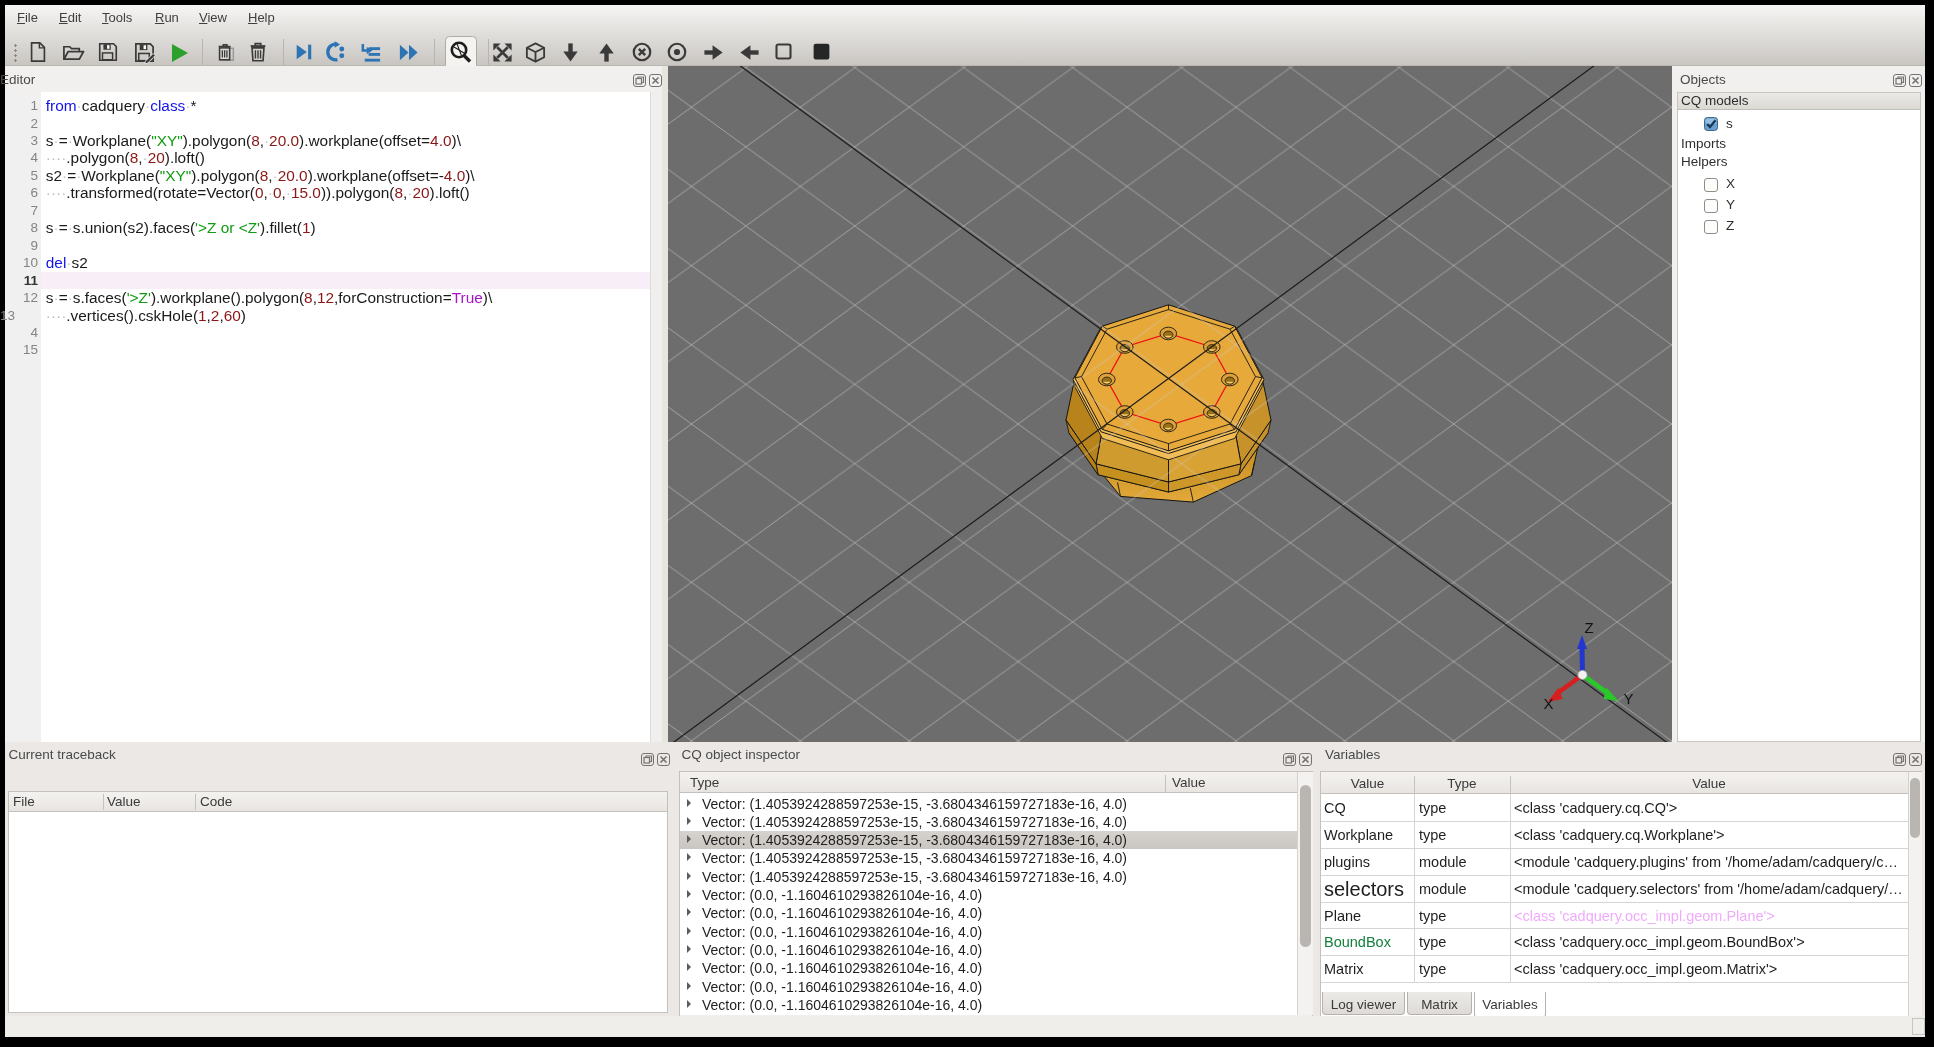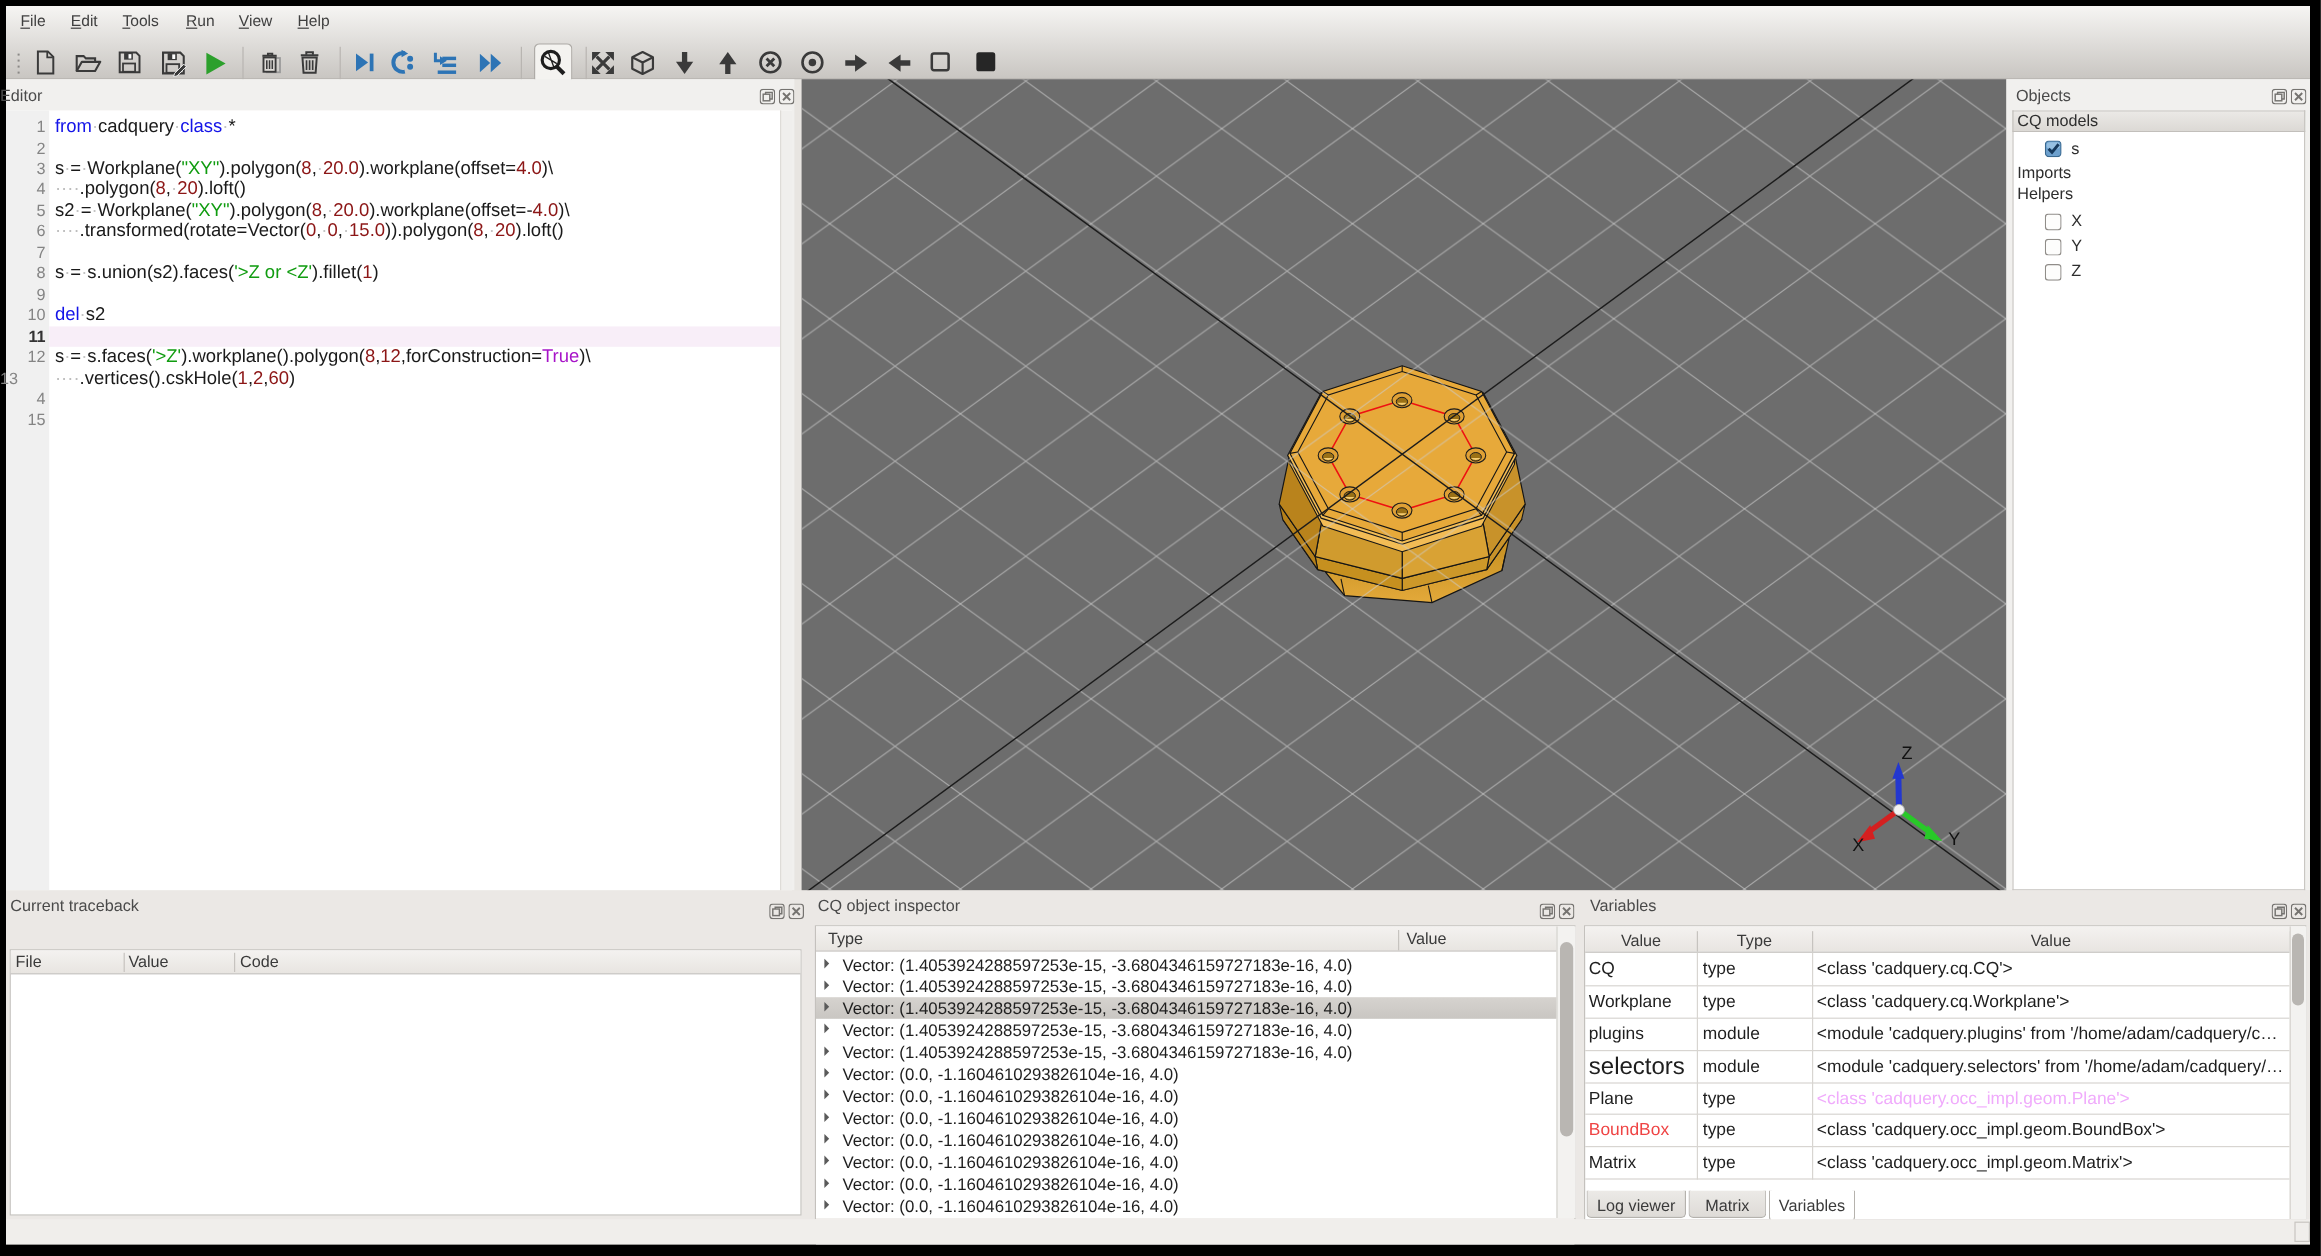--- a/index.html
+++ b/index.html
@@ -383,21 +383,21 @@
 <div style="position:absolute;left:1514px;top:849.0px;height:26.8px;line-height:26.8px;font-size:14.5px;color:#1e1e1e;white-space:pre">&lt;module 'cadquery.plugins' from '/home/adam/cadquery/c…</div>
 <div style="position:absolute;left:1321px;top:875.8px;width:587px;height:26.8px;border-bottom:1px solid #d8d5d1"></div>
 <div style="position:absolute;left:1324px;top:875.8px;height:26.8px;line-height:26.8px;font-size:20px;color:#1e1e1e">selectors</div>
 <div style="position:absolute;left:1419px;top:875.8px;height:26.8px;line-height:26.8px;font-size:14.5px;color:#1e1e1e">module</div>
 <div style="position:absolute;left:1514px;top:875.8px;height:26.8px;line-height:26.8px;font-size:14.5px;color:#1e1e1e;white-space:pre">&lt;module 'cadquery.selectors' from '/home/adam/cadquery/…</div>
 <div style="position:absolute;left:1321px;top:902.6px;width:587px;height:26.8px;border-bottom:1px solid #d8d5d1"></div>
 <div style="position:absolute;left:1324px;top:902.6px;height:26.8px;line-height:26.8px;font-size:14.5px;color:#1e1e1e">Plane</div>
 <div style="position:absolute;left:1419px;top:902.6px;height:26.8px;line-height:26.8px;font-size:14.5px;color:#1e1e1e">type</div>
 <div style="position:absolute;left:1514px;top:902.6px;height:26.8px;line-height:26.8px;font-size:14.5px;color:#f0abfc;white-space:pre">&lt;class 'cadquery.occ_impl.geom.Plane'&gt;</div>
 <div style="position:absolute;left:1321px;top:929.4px;width:587px;height:26.8px;border-bottom:1px solid #d8d5d1"></div>
-<div style="position:absolute;left:1324px;top:929.4px;height:26.8px;line-height:26.8px;font-size:14.5px;color:#ef4444">BoundBox</div>
+<div style="position:absolute;left:1324px;top:929.4px;height:26.8px;line-height:26.8px;font-size:14.5px;color:#15803d">BoundBox</div>
 <div style="position:absolute;left:1419px;top:929.4px;height:26.8px;line-height:26.8px;font-size:14.5px;color:#1e1e1e">type</div>
 <div style="position:absolute;left:1514px;top:929.4px;height:26.8px;line-height:26.8px;font-size:14.5px;color:#1e1e1e;white-space:pre">&lt;class 'cadquery.occ_impl.geom.BoundBox'&gt;</div>
 <div style="position:absolute;left:1321px;top:956.2px;width:587px;height:26.8px;border-bottom:1px solid #d8d5d1"></div>
 <div style="position:absolute;left:1324px;top:956.2px;height:26.8px;line-height:26.8px;font-size:14.5px;color:#1e1e1e">Matrix</div>
 <div style="position:absolute;left:1419px;top:956.2px;height:26.8px;line-height:26.8px;font-size:14.5px;color:#1e1e1e">type</div>
 <div style="position:absolute;left:1514px;top:956.2px;height:26.8px;line-height:26.8px;font-size:14.5px;color:#1e1e1e;white-space:pre">&lt;class 'cadquery.occ_impl.geom.Matrix'&gt;</div>
 <div style="position:absolute;left:1414px;top:794px;width:1px;height:189px;background:#d8d5d1"></div>
 <div style="position:absolute;left:1510px;top:794px;width:1px;height:189px;background:#d8d5d1"></div>
 <div style="position:absolute;left:1908px;top:772px;width:14px;height:244px;background:#f3f2f0;border-left:1px solid #d5d2ce"></div>
 <div style="position:absolute;left:1910px;top:778px;width:10px;height:60px;background:#b9b6b2;border-radius:5px"></div>

